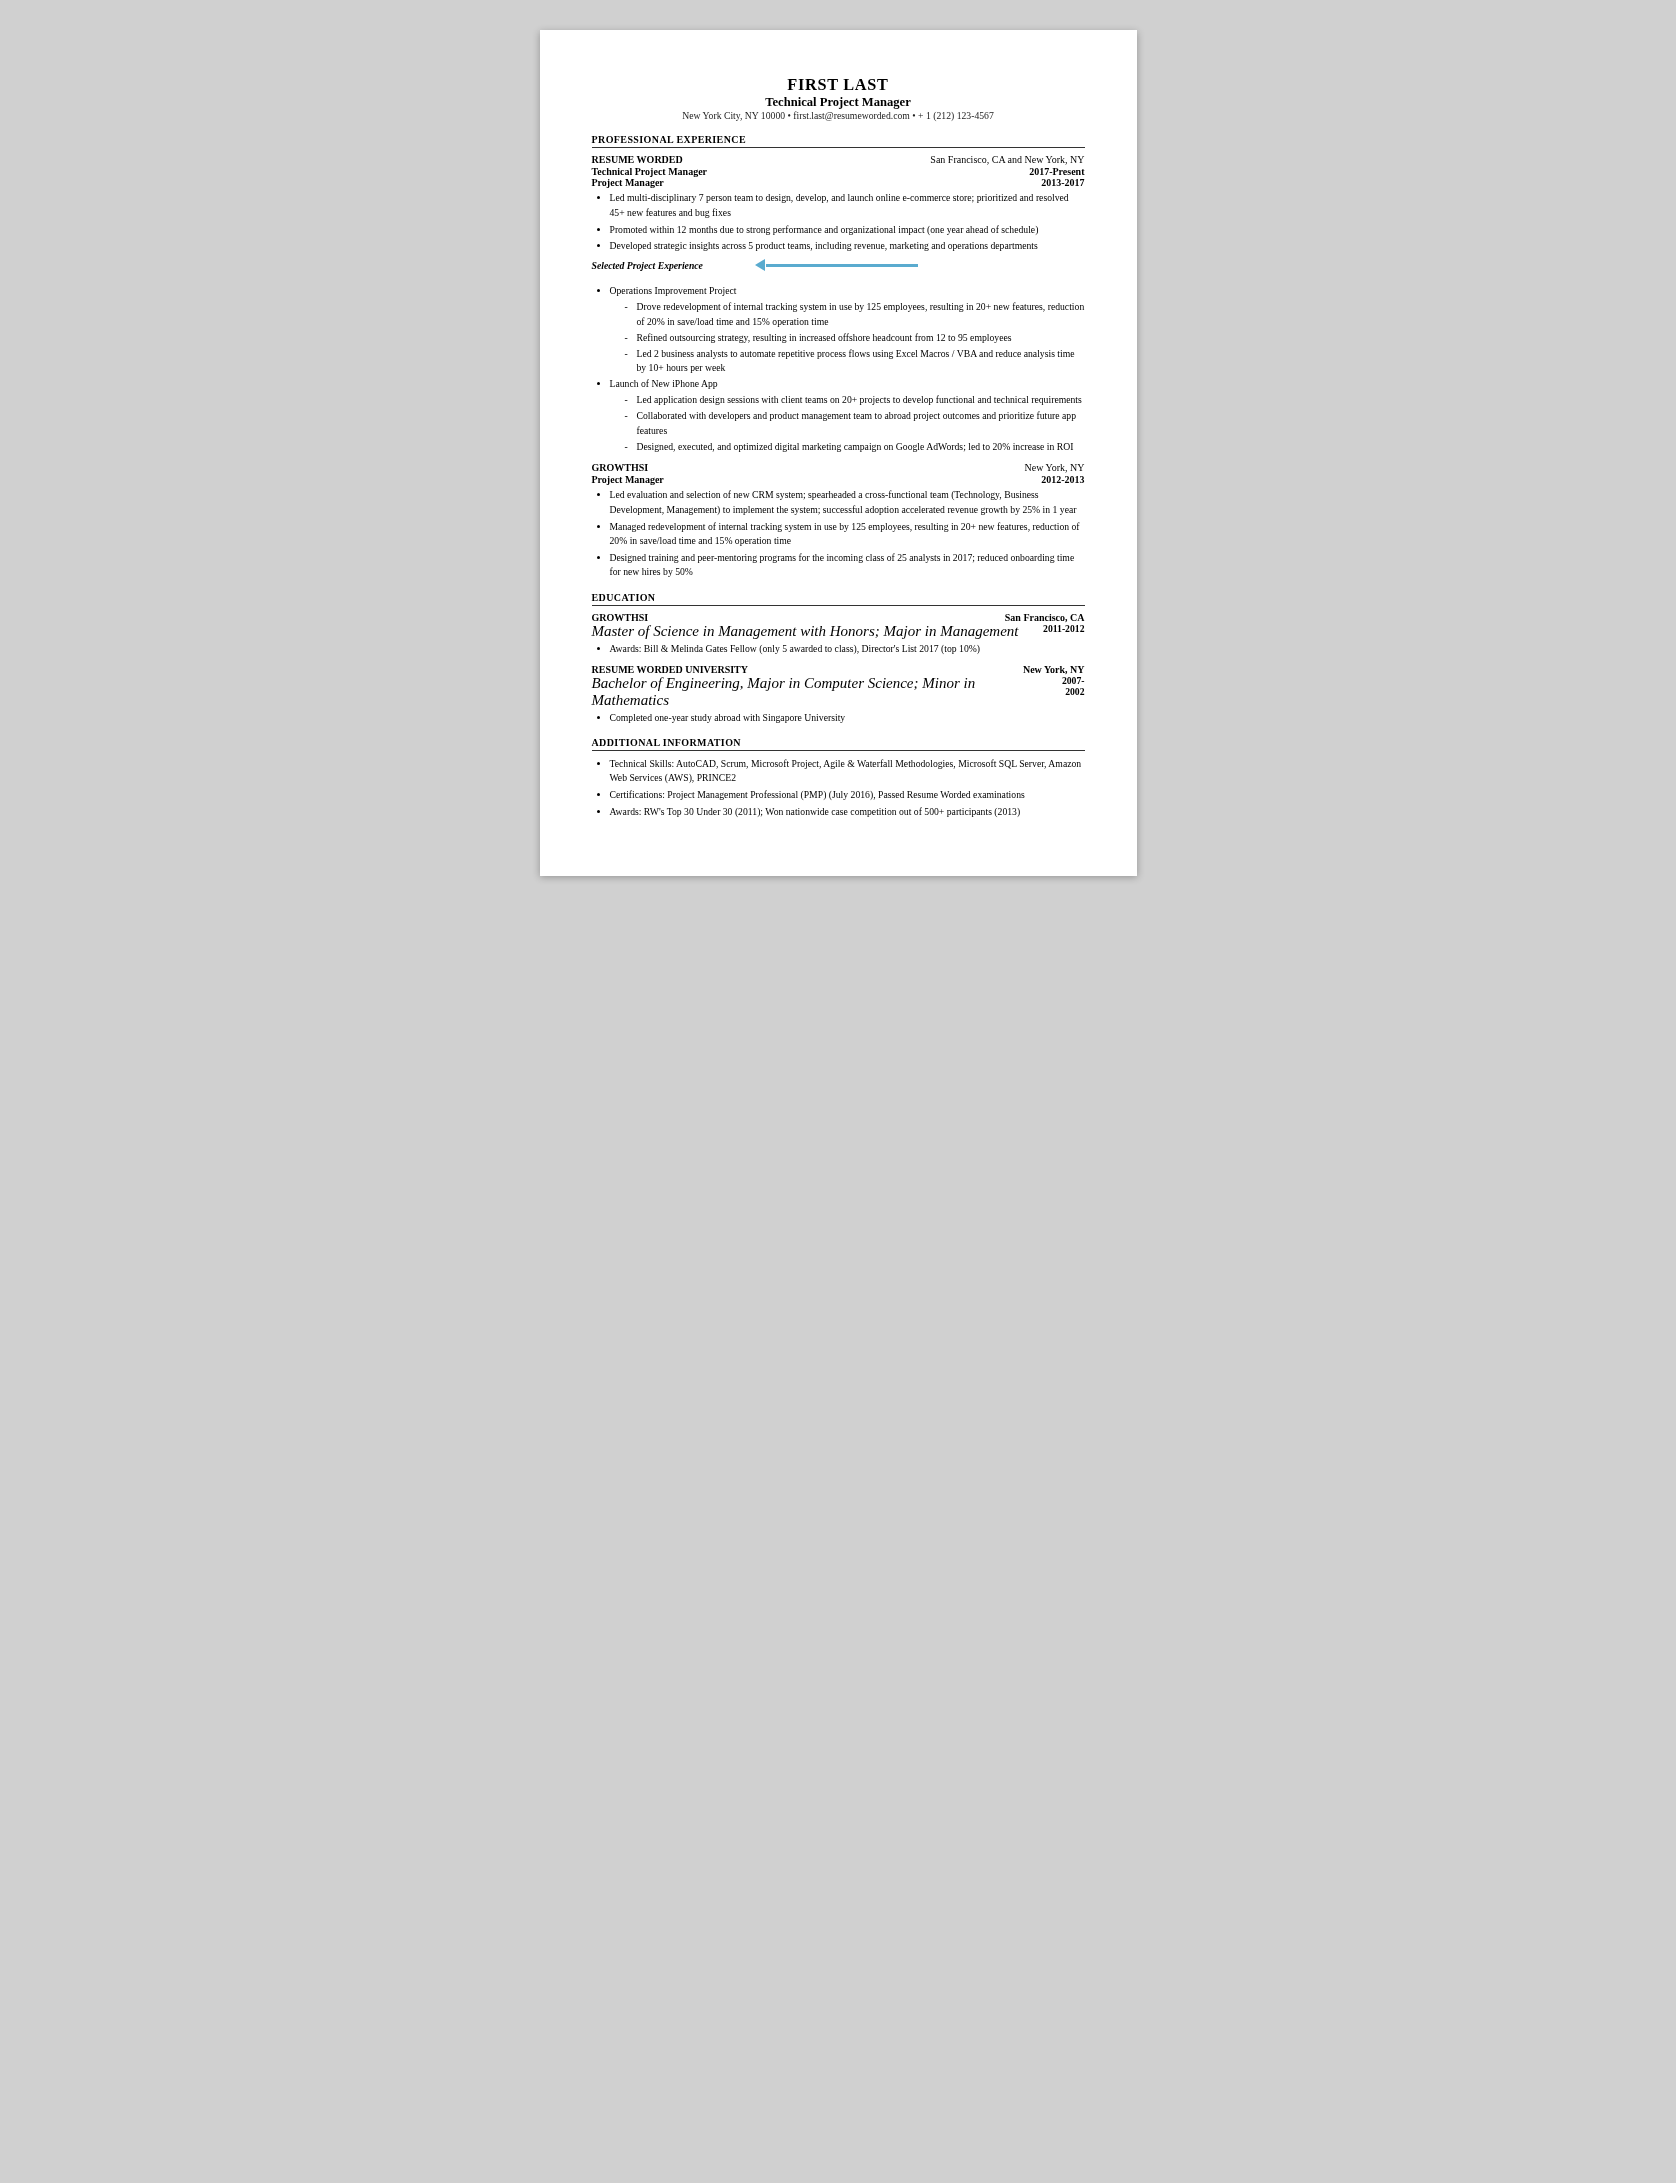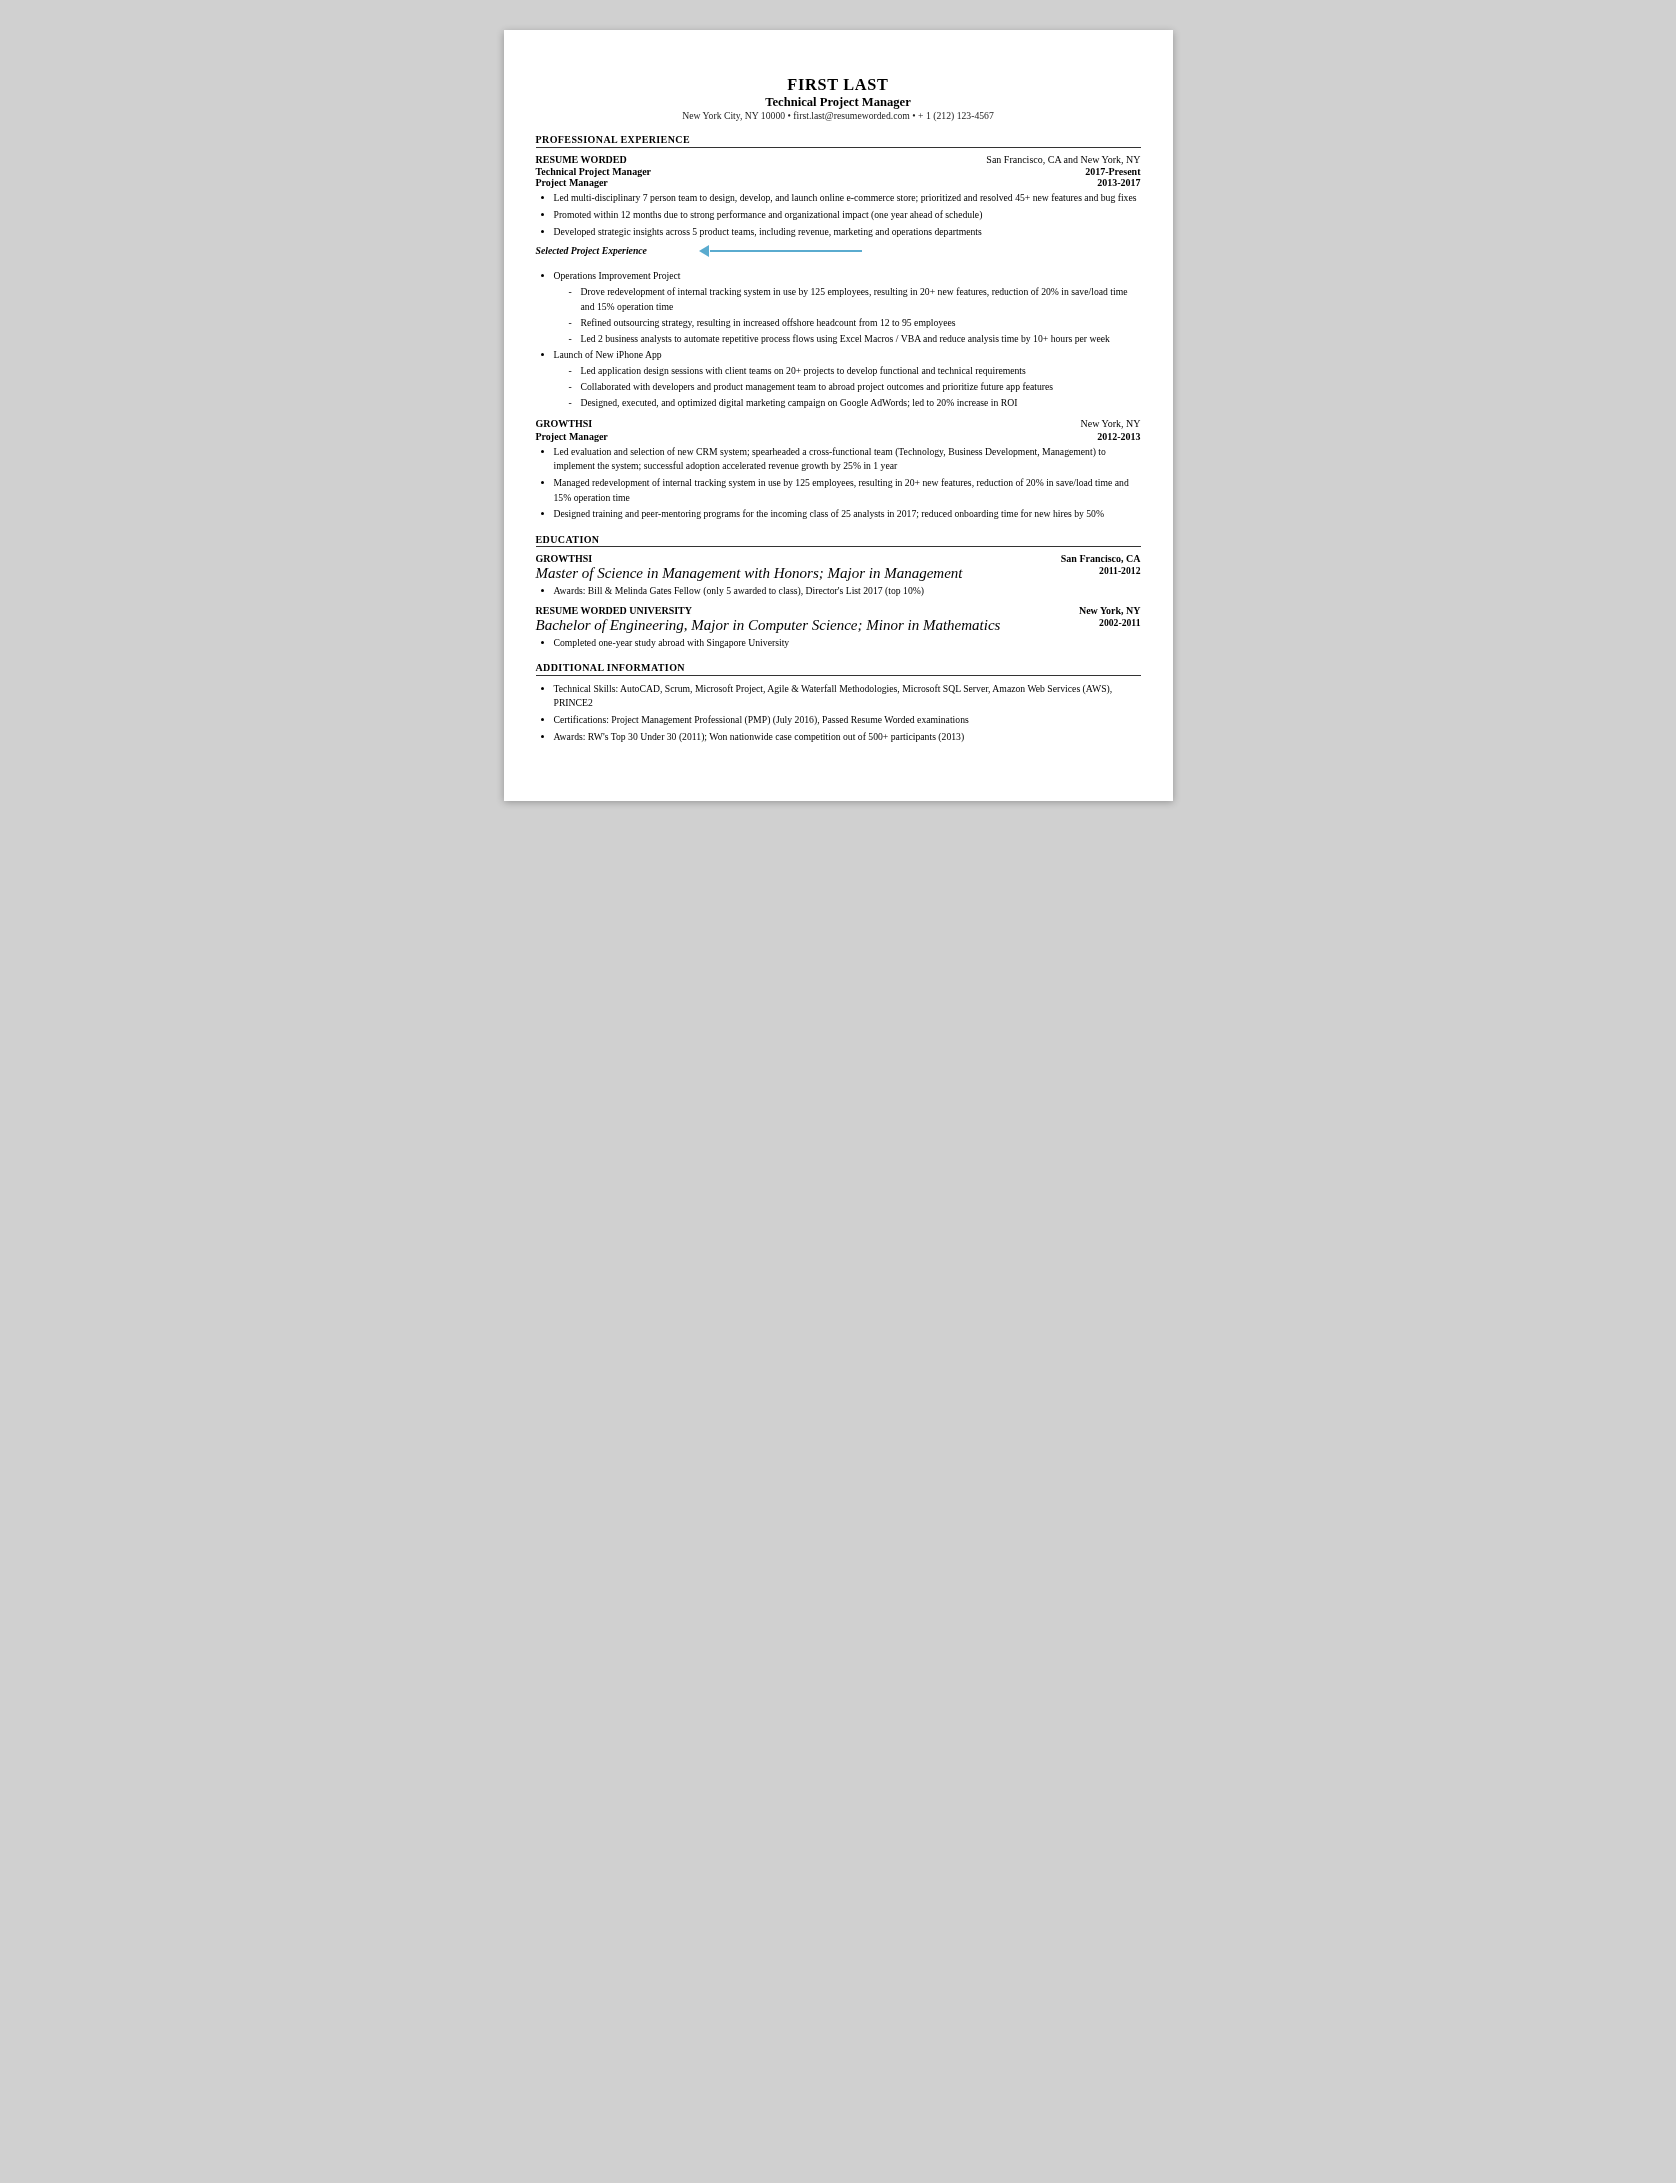--- a/index.html
+++ b/index.html
@@ -11,22 +11,22 @@
     body {
       background: #d0d0d0;
       display: flex;
       justify-content: center;
       padding: 30px 15px;
       font-family: 'Times New Roman', Times, serif;
     }
 
     .resume-page {
       background: #ffffff;
-      width: 669px;
-      padding: 45px 32px;
+      width: 597px;
+      padding: 45px 52px;
       box-shadow: 0 1.5px 7.4px rgba(0,0,0,0.3);
       position: relative;
     }
 
     .header {
       text-align: center;
       margin-bottom: 13.4px;
     }
 
     .header-name {
@@ -317,21 +317,21 @@
       </ul>
     </div>
 
     <div class="spacer">
       <div class="edu-header">
         <span class="edu-company">RESUME WORDED UNIVERSITY</span>
         <span class="edu-location">New York, NY</span>
       </div>
       <div class="edu-row">
         <div class="edu-degree">Bachelor of Engineering, Major in Computer Science; Minor in Mathematics</div>
-        <div class="edu-date">2002-2011</div>
+        <div class="edu-date">2007-2002</div>
       </div>
       <ul class="bullet-list">
         <li>Completed one-year study abroad with Singapore University</li>
       </ul>
     </div>
   </div>
 
   <div class="section">
     <div class="section-title">ADDITIONAL INFORMATION</div>
     <ul class="bullet-list">

